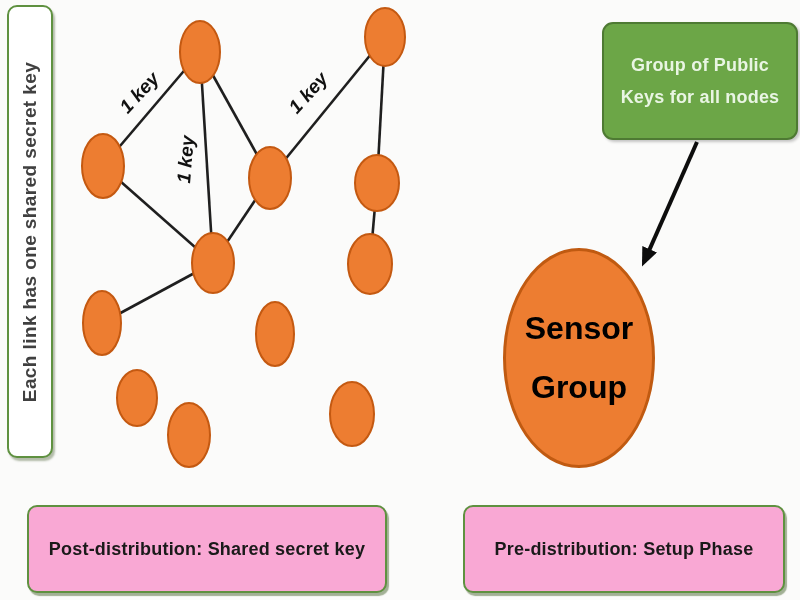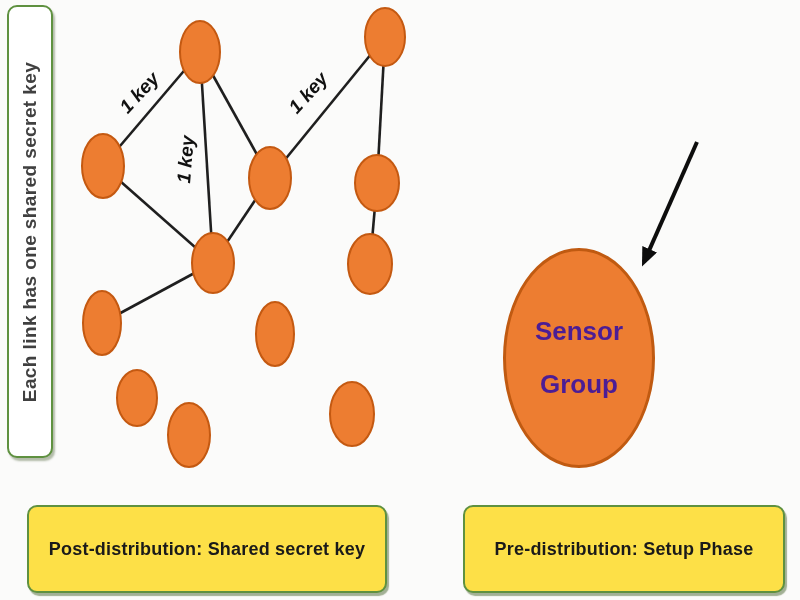--- a/index.html
+++ b/index.html
@@ -63,30 +63,30 @@
     left: 503px; top: 248px;
     width: 152px; height: 220px;
     background: #ED7D31;
     border: 3px solid #C05A11;
     border-radius: 50%;
     display: flex; flex-direction: column;
     align-items: center; justify-content: center;
     gap: 22px;
   }
   .sensor .line {
-    font-size: 26px; font-weight: bold;
-    color: #4c1d95;
+    font-size: 32px; font-weight: bold;
+    color: #000000;
     white-space: nowrap;
   }
 
   
   .caption {
     position: absolute;
     top: 505px; height: 88px;
-    background: #fde047;
+    background: #f9a8d4;
     border: 2px solid #5f9140;
     border-radius: 10px;
     box-shadow: 2px 3px 1px rgba(90,115,65,0.55);
     display: flex; align-items: center; justify-content: center;
   }
   .caption.left  { left: 27px;  width: 360px; }
   .caption.right { left: 463px; width: 322px; }
   .caption .ctext {
     font-size: 18px; font-weight: bold;
     color: #1a1a1a;
@@ -130,20 +130,24 @@
       <text transform="translate(144,97) rotate(-47)" text-anchor="middle" fill="#111111" font-size="19" font-style="italic" font-weight="bold" font-family="&quot;Liberation Sans&quot;, sans-serif">1 key</text>
       <text transform="translate(192,160) rotate(-85)" text-anchor="middle" fill="#111111" font-size="19" font-style="italic" font-weight="bold" font-family="&quot;Liberation Sans&quot;, sans-serif">1 key</text>
       <text transform="translate(313,97) rotate(-48)" text-anchor="middle" fill="#111111" font-size="19" font-style="italic" font-weight="bold" font-family="&quot;Liberation Sans&quot;, sans-serif">1 key</text>
       <line x1="697" y1="142" x2="644" y2="262" stroke="#0d0d0d" stroke-width="4" marker-end="url(#arrowhead)"></line>
     </svg>
 
   <div class="side-box">
     <span class="vtext">Each link has one shared secret key</span>
   </div>
 
+  <div class="callout">
+    <div class="line">Group of Public</div>
+    <div class="line">Keys for all nodes</div>
+  </div>
 
   <div class="sensor">
     <div class="line">Sensor</div>
     <div class="line">Group</div>
   </div>
 
   <div class="caption left">
     <span class="ctext">Post-distribution: Shared secret key</span>
   </div>
 

